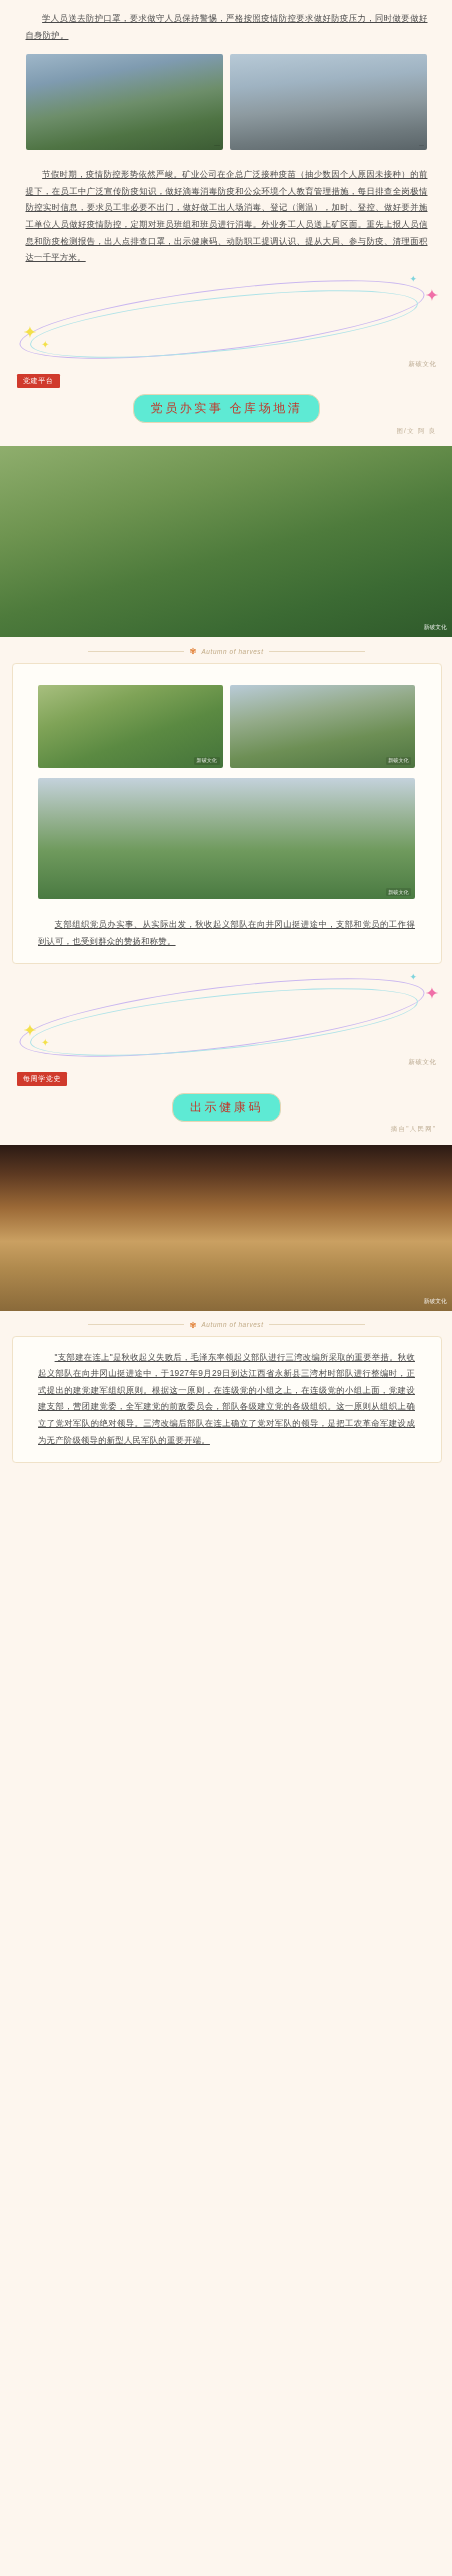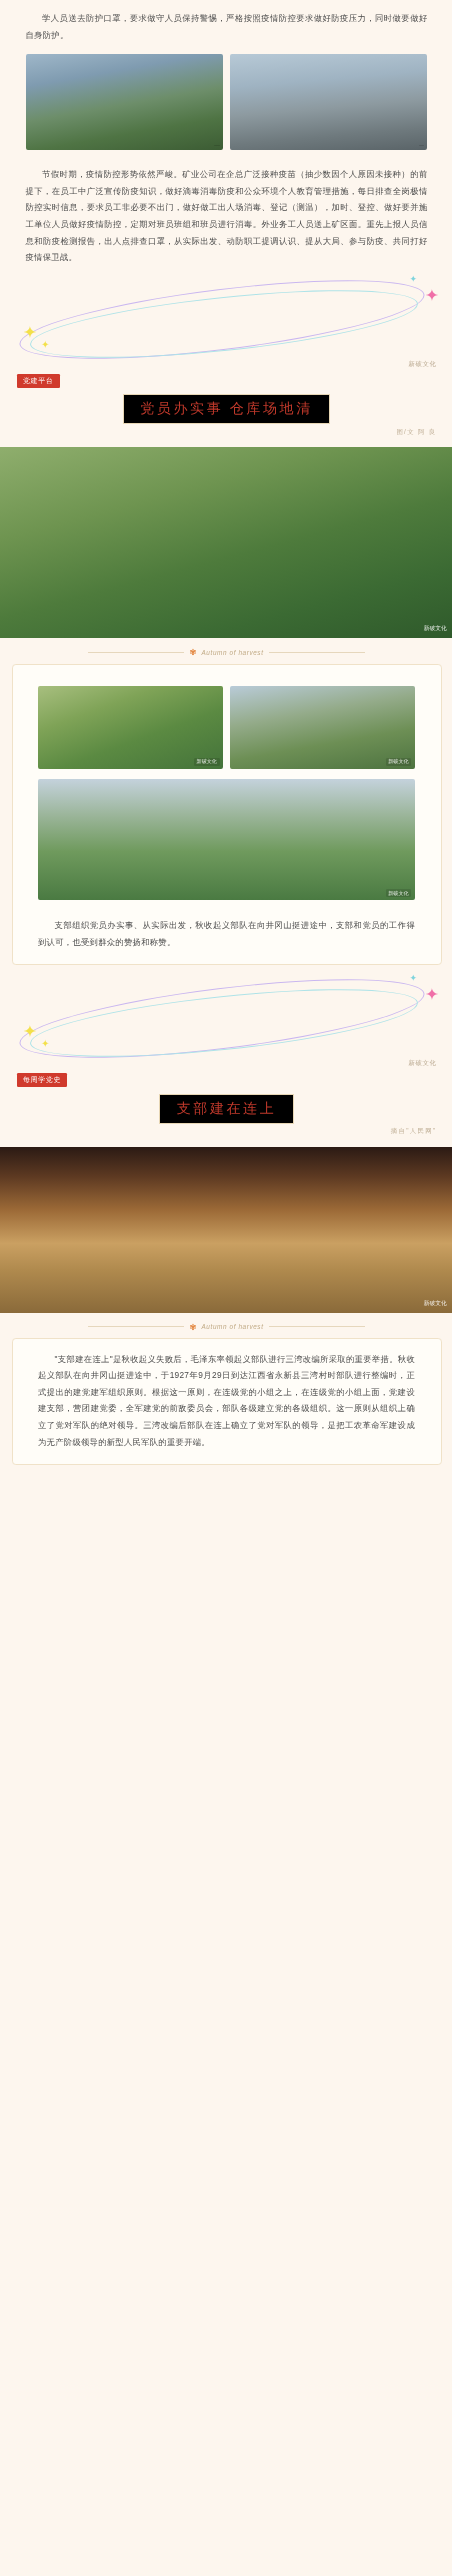--- a/index.html
+++ b/index.html
@@ -14,20 +14,21 @@
 
   
   .para {
     font-size: 8.3px;
     line-height: 2.0;
     color: #4a4a4a;
     text-align: justify;
     letter-spacing: 0.3px;
     text-indent: 2em;
     padding: 0 25.5px;
+    text-decoration: underline;
   }
 
   
   .card {
     margin: 0 11.5px;
     background: #fffdf8;
     border: 0.6px solid #f0e2c8;
     border-radius: 3.8px;
     padding: 11.5px 0 14px 0;
     position: relative;
@@ -90,27 +91,27 @@
     background:#d03a2c; color:#fff;
     font-size: 7px; padding: 1.9px 6.4px;
     border-radius: 1.3px; letter-spacing: 0.6px;
   }
   .redtag-wrap { padding: 0 16.6px; }
   .title-pill {
     display:flex; justify-content:center; margin-top: 6.4px;
   }
   .title-pill span {
     display:inline-block;
-    background:#000000;
+    background:#5eead4;
     border:0.6px solid #e7d6b4;
     color:#c0392b;
-    font-size: 14px;
+    font-size: 12px;
     letter-spacing: 2.6px;
     padding: 5.1px 16.6px;
-    border-radius: 0;
+    border-radius: 12px;
   }
   .byline {
     display:flex; justify-content:flex-end;
     padding: 3.8px 16.6px 0 16.6px;
     font-size: 6.4px; color: #bfae95; letter-spacing: 1.3px;
   }
 
   
   .fullband { width: 453px; height: 191px; position: relative; overflow:hidden; }
   .fullband .wm {
@@ -148,21 +149,21 @@
     <div class="img ph1" style="width:50%;height:96px;">
       <div class="wm"></div>
     </div>
     <div class="img ph2" style="width:50%;height:96px;">
       <div class="wm"></div>
     </div>
   </div>
 
   <div class="sep-space-lg"></div>
 
-  <div class="para">节假时期，疫情防控形势依然严峻。矿业公司在企总广泛接种疫苗（抽少数因个人原因未接种）的前提下，在员工中广泛宣传防疫知识，做好滴毒消毒防疫和公众环境个人教育管理措施，每日排查全岗极情防控实时信息，要求员工非必要不出门，做好做工出人场消毒、登记（测温），加时、登控、做好要并施工单位人员做好疫情防控，定期对班员班组和班员进行消毒。外业务工人员送上矿区面。重先上报人员信息和防疫检测报告，出人点排查口罩，从实际出发、动防职工提调认识、提从大局、参与防疫、共同打好疫情保卫战。</div>
+  <div class="para">节假时期，疫情防控形势依然严峻。矿业公司在企总广泛接种疫苗（抽少数因个人原因未接种）的前提下，在员工中广泛宣传防疫知识，做好滴毒消毒防疫和公众环境个人教育管理措施，每日排查全岗极情防控实时信息，要求员工非必要不出门，做好做工出人场消毒、登记（测温），加时、登控、做好要并施工单位人员做好疫情防控，定期对班员班组和班员进行消毒。外业务工人员送上矿区面。重先上报人员信息和防疫检测报告，出人点排查口罩，出示健康码、动防职工提调认识、提从大局、参与防疫、清理面积达一千平方米。</div>
 
   <div class="ovalband">
     <div class="oval"></div>
     <div class="oval2"></div>
     <div class="spark s1">✦</div>
     <div class="spark s2">✦</div>
     <div class="spark s3 pink">✦</div>
     <div class="spark s4">✦</div>
     <div style="position:absolute;right:16.6px;bottom:5.1px;" class="small-note">新破文化</div>
   </div>
@@ -221,21 +222,21 @@
     <div class="spark s2">✦</div>
     <div class="spark s3 pink">✦</div>
     <div class="spark s4">✦</div>
     <div style="position:absolute;right:16.6px;bottom:5.1px;" class="small-note">新破文化</div>
   </div>
 
   <div class="redtag-wrap">
     <span class="redtag">每周学党史</span>
   </div>
   <div class="title-pill">
-    <span>支部建在连上</span>
+    <span>出示健康码</span>
   </div>
   <div class="byline">摘自"人民网"</div>
 
   <div class="sep-space"></div>
 
   <div class="fullband ph-art" style="height:166px;">
     <div class="wm">新破文化</div>
   </div>
 
   <div class="divider">

